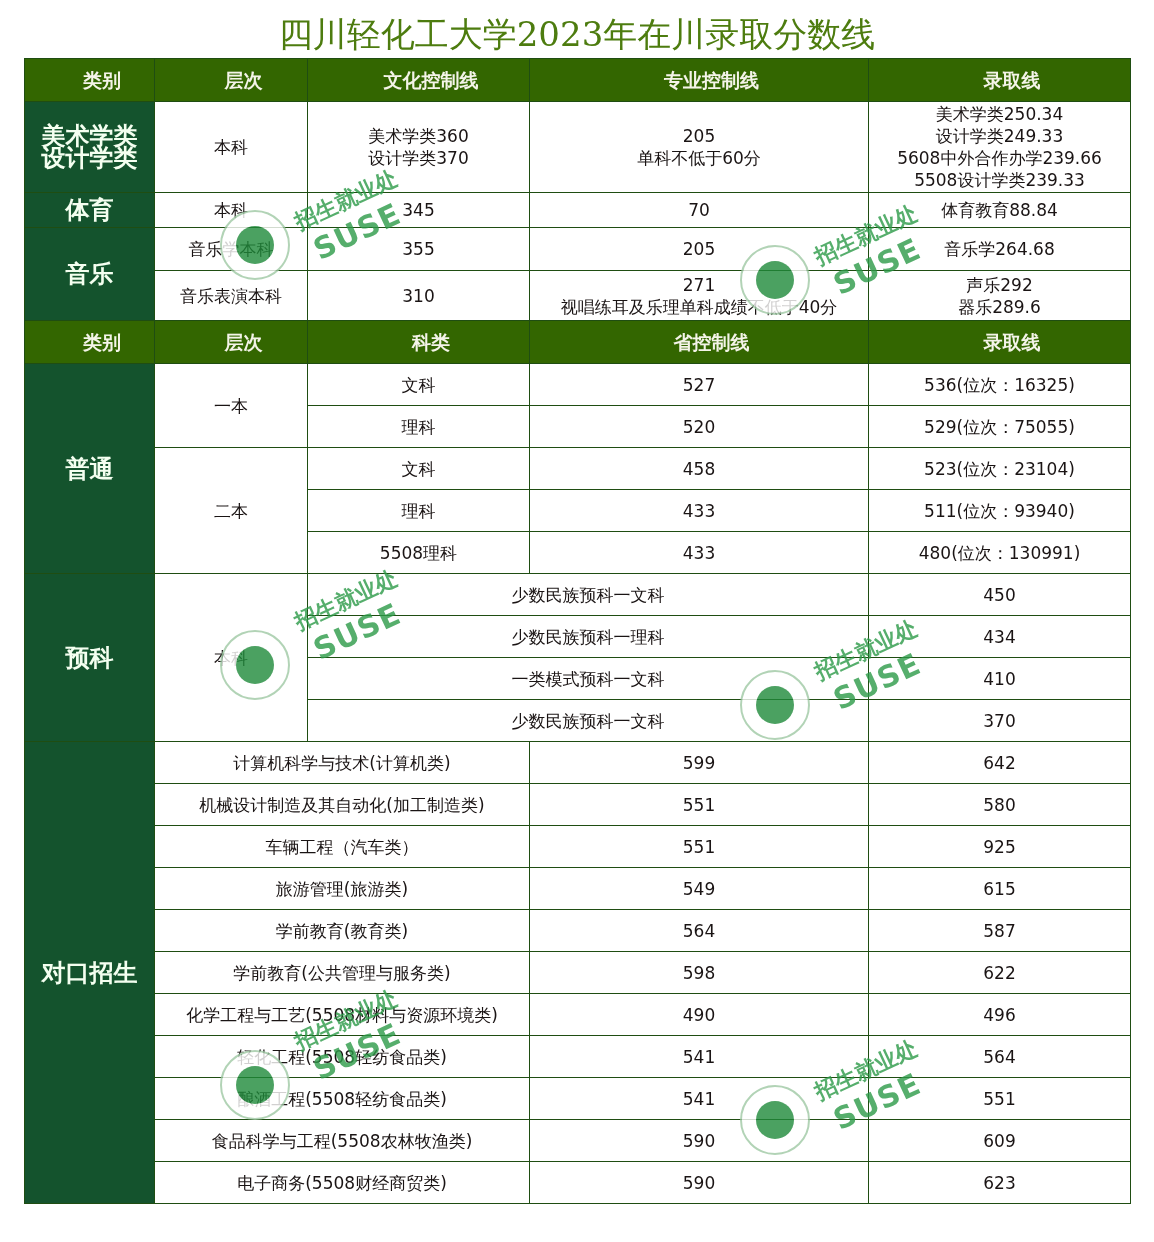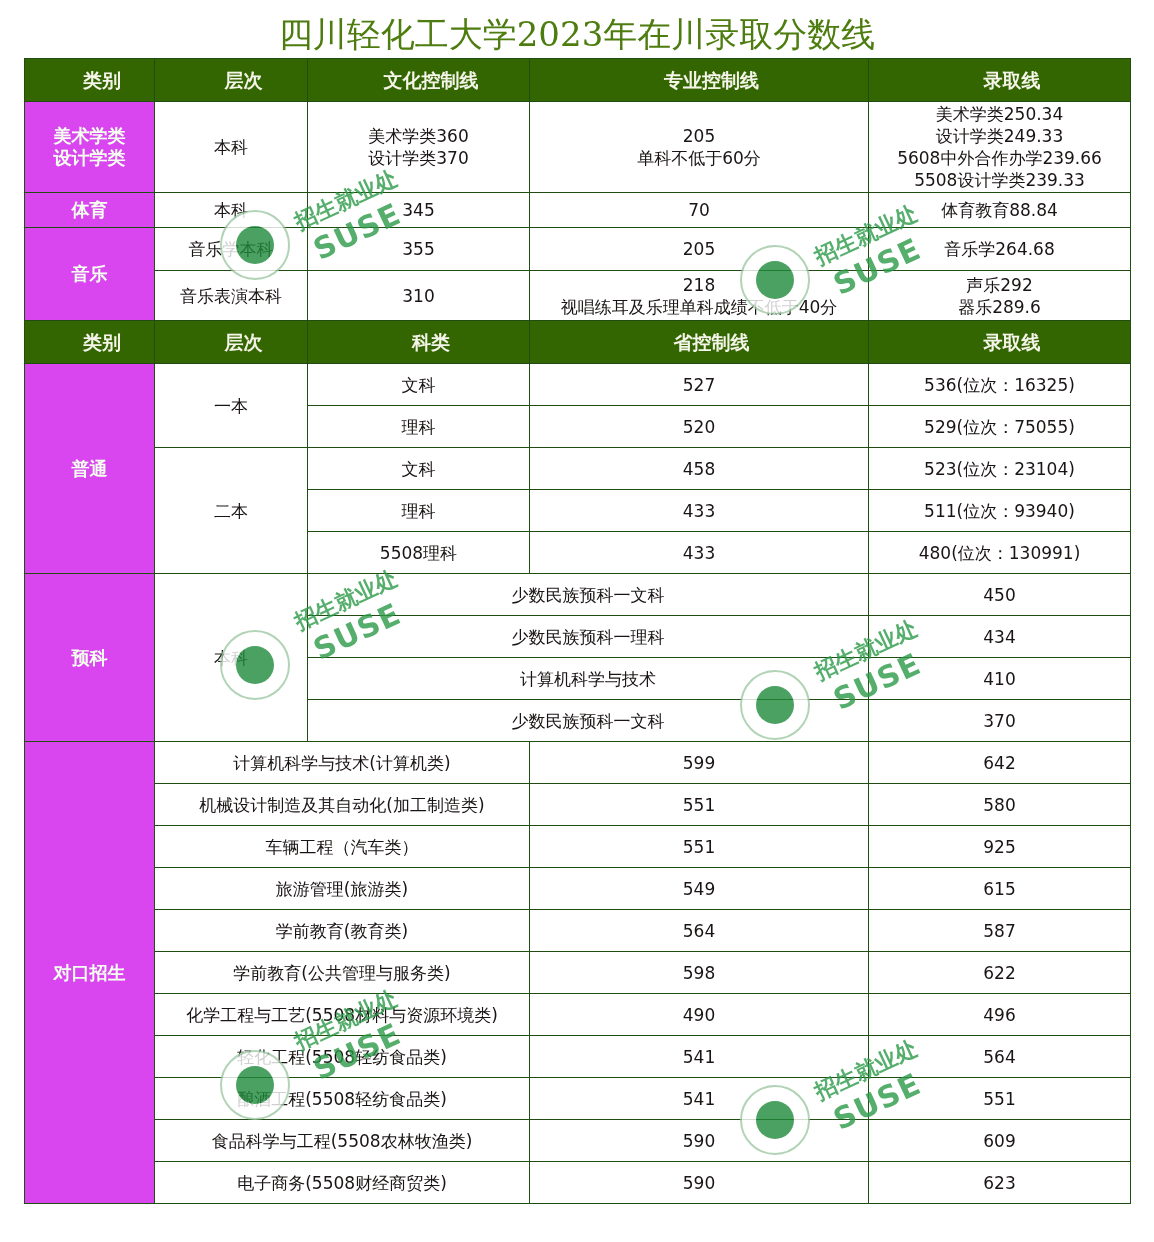--- a/index.html
+++ b/index.html
@@ -1,21 +1,21 @@
 <!DOCTYPE html>
 <html><head>
   <meta charset="utf-8">
   <style>
     html, body { margin: 0; padding: 0; background: #ffffff; }
     body { width: 1154px; height: 1242px; position: relative; overflow: hidden; font-family: "DejaVu Sans", sans-serif; }
     .title { position: absolute; top: 12px; left: 0; width: 1154px; text-align: center; font-family: "DejaVu Serif", serif; font-size: 34px; color: #4d7c0f; letter-spacing: 0px; line-height: 44px; }
     table { position: absolute; left: 24px; top: 58px; width: 1106px; border-collapse: collapse; table-layout: fixed; }
     td, th { border: 1.5px solid #1f4d12; text-align: center; vertical-align: middle; padding: 0; color: #1a1414; font-size: 17px; line-height: 22px; }
     th { background: #336600; color: #f4f4e8; font-weight: bold; font-size: 19px; height: 42px; padding-left: 25px; }
-    td.cat { background: #d946ef; color: #f4fff0; font-weight: bold; font-size: 18px; }
+    td.cat { background: #14532d; color: #f4fff0; font-weight: bold; font-size: 24px; }
     td { background: #ffffff; }
     .ml { white-space: pre-line; }
     tr.r42 td { height: 41px; }
     .wm { position: absolute; pointer-events: none; opacity: 0.8; }
     .wm .seal { position: absolute; width: 66px; height: 66px; border-radius: 50%; border: 2px solid #9fc9a4; background: #fff; }
     .wm .seal::after { content: ""; position: absolute; left: 14px; top: 14px; width: 38px; height: 38px; border-radius: 50%; background: #1f8a3a; }
     .wm .txt { position: absolute; color: #2c9a48; font-weight: bold; transform: rotate(-25deg); transform-origin: left top; white-space: nowrap; }
     .wm .t1 { font-size: 22px; }
     .wm .t2 { font-size: 30px; letter-spacing: 1px; }
   </style>
@@ -67,21 +67,21 @@
     <tr style="height:43px">
       <td class="cat" rowspan="2">音乐</td>
       <td>音乐学本科</td>
       <td>355</td>
       <td>205</td>
       <td>音乐学264.68</td>
     </tr>
     <tr style="height:50px">
       <td>音乐表演本科</td>
       <td>310</td>
-      <td class="ml">218
+      <td class="ml">271
 视唱练耳及乐理单科成绩不低于40分</td>
       <td class="ml">声乐292
 器乐289.6</td>
     </tr>
 
     <tr>
       <th>类别</th>
       <th>层次</th>
       <th>科类</th>
       <th>省控制线</th>
@@ -121,21 +121,21 @@
       <td class="cat" rowspan="4">预科</td>
       <td rowspan="4">本科</td>
       <td colspan="2">少数民族预科一文科</td>
       <td>450</td>
     </tr>
     <tr class="r42">
       <td colspan="2">少数民族预科一理科</td>
       <td>434</td>
     </tr>
     <tr class="r42">
-      <td colspan="2">计算机科学与技术</td>
+      <td colspan="2">一类模式预科一文科</td>
       <td>410</td>
     </tr>
     <tr class="r42">
       <td colspan="2">少数民族预科一文科</td>
       <td>370</td>
     </tr>
 
     <tr class="r42">
       <td class="cat" rowspan="11">对口招生</td>
       <td colspan="2">计算机科学与技术(计算机类)</td>

